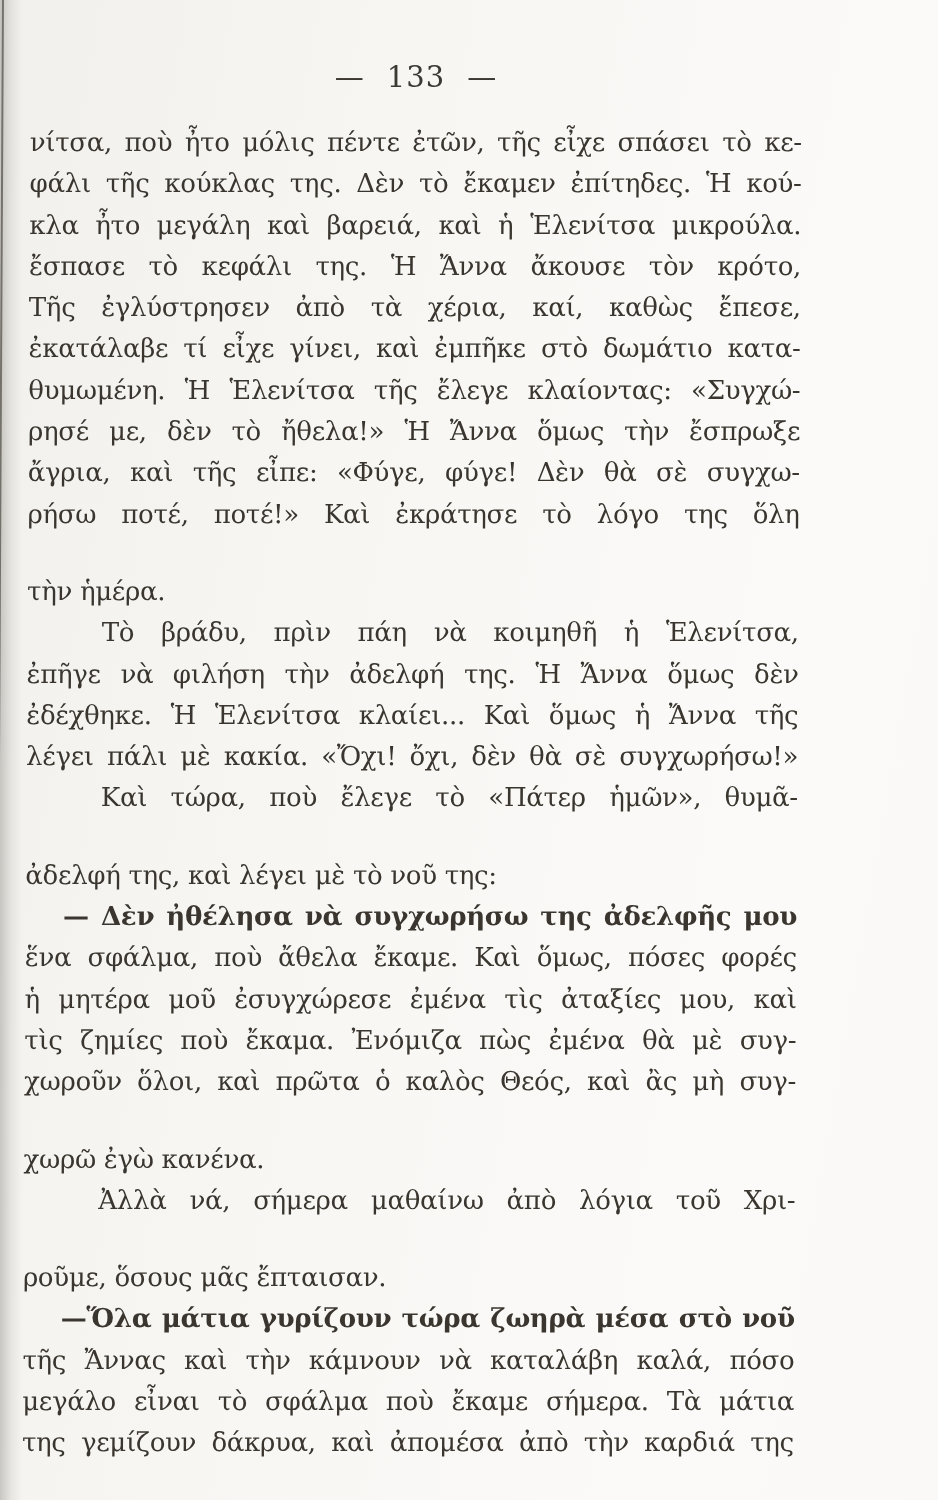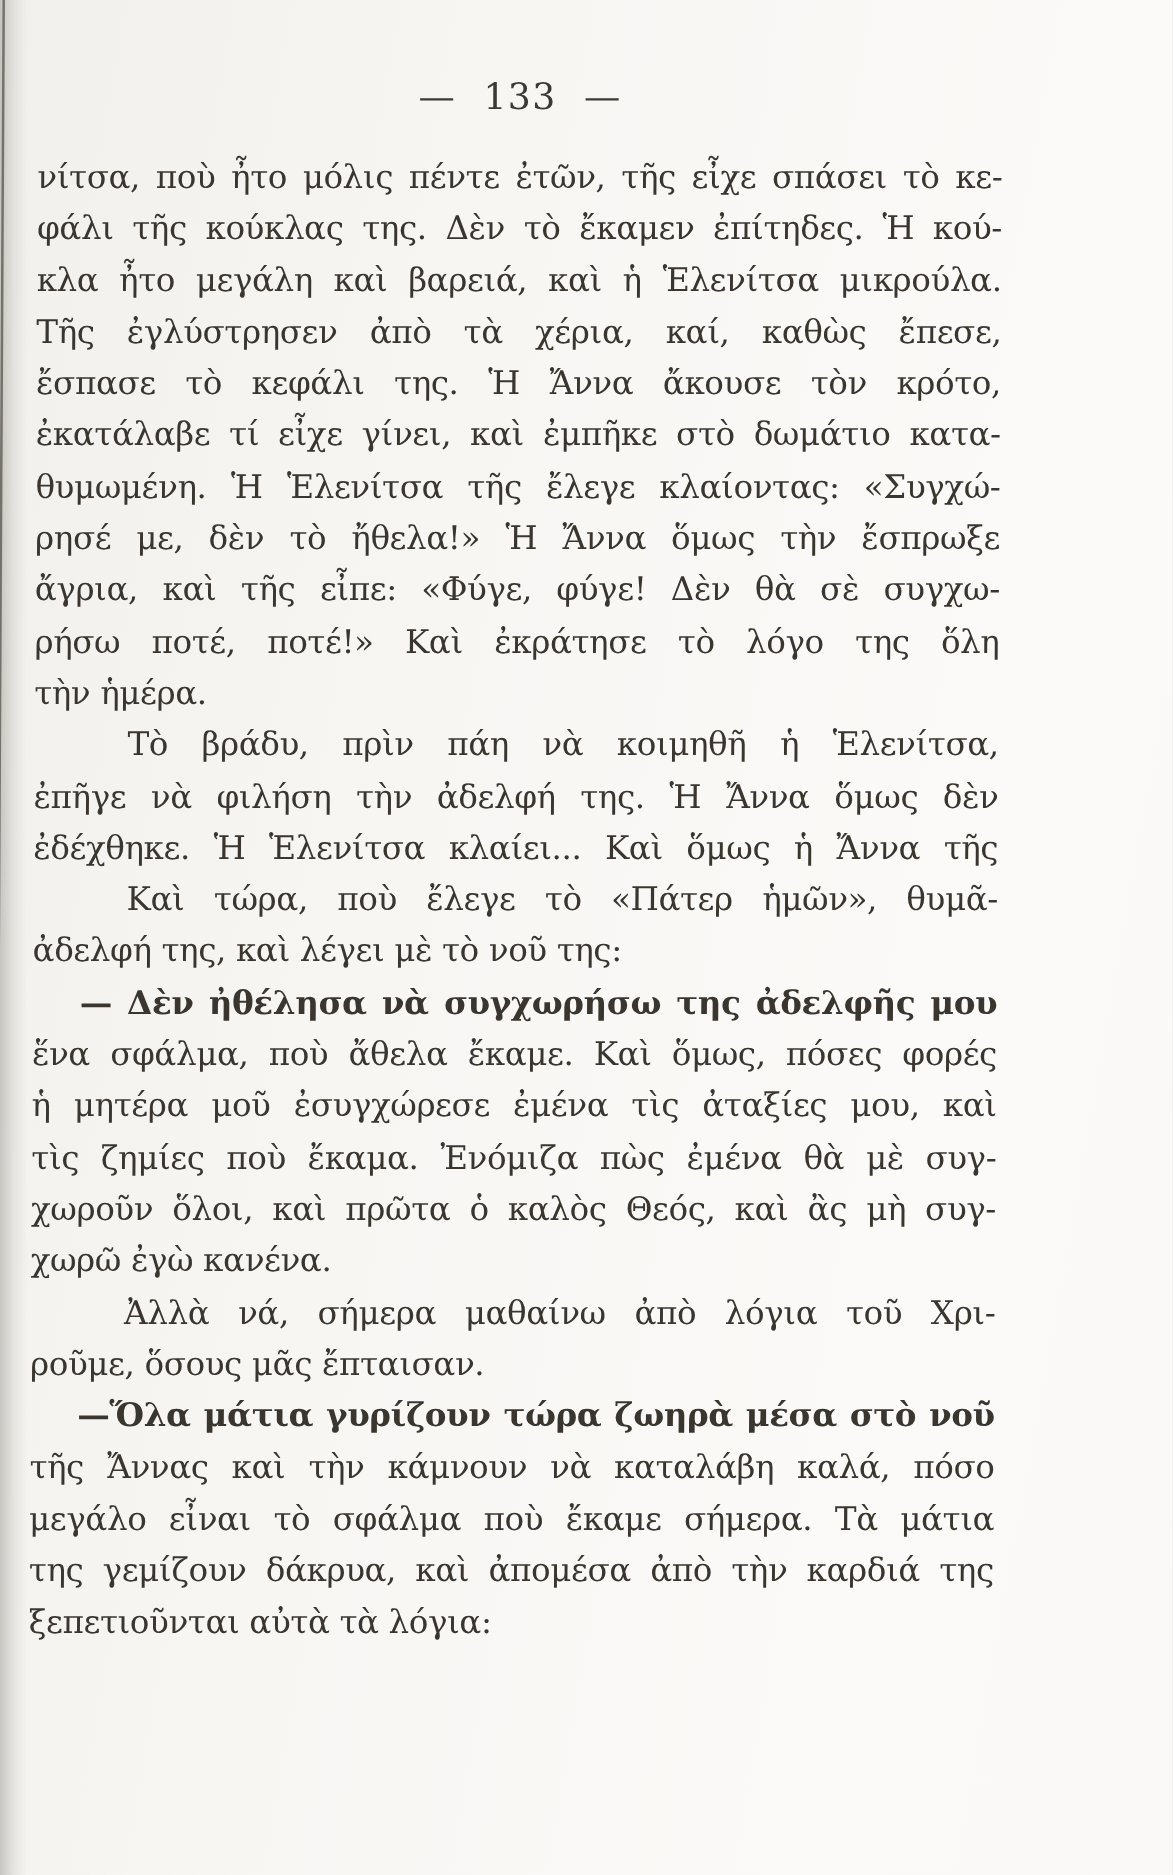--- a/index.html
+++ b/index.html
@@ -48,53 +48,54 @@
     letter-spacing: -0.3px;
     color: #3a362f;
     transform: skewX(-0.35deg);
     transform-origin: top left;
     text-rendering: optimizeLegibility;
   }
   .line {
     text-align: justify;
     text-align-last: justify;
   }
-  .line.short { text-align-last: left; }
+  .line.short { text-align-last: left; margin-top: 36px; }
   .line.ind { text-indent: 75px; }
   .line.ind-dash { text-indent: 38px; font-weight: bold; }
 </style>
 </head>
 <body>
 
 <div class="page">
   <div class="edge-shade"></div>
   <div class="edge-line"></div>
 
   <div class="running-head">
     <span>—</span><span class="num">133</span><span>—</span>
   </div>
 
   <div class="body-text">
       <div>
         <div class="line">νίτσα, ποὺ ἦτο μόλις πέντε ἐτῶν, τῆς εἶχε σπάσει τὸ κε-</div>
         <div class="line">φάλι τῆς κούκλας της. Δὲν τὸ ἔκαμεν ἐπίτηδες. Ἡ κού-</div>
         <div class="line">κλα ἦτο μεγάλη καὶ βαρειά, καὶ ἡ Ἑλενίτσα μικρούλα.</div>
+        <div class="line">ἔσπασε τὸ κεφάλι της. Ἡ Ἄννα ἄκουσε τὸν κρότο,</div>
         <div class="line">Τῆς ἐγλύστρησεν ἀπὸ τὰ χέρια, καί, καθὼς ἔπεσε,</div>
-        <div class="line">ἔσπασε τὸ κεφάλι της. Ἡ Ἄννα ἄκουσε τὸν κρότο,</div>
         <div class="line">ἐκατάλαβε τί εἶχε γίνει, καὶ ἐμπῆκε στὸ δωμάτιο κατα-</div>
         <div class="line">θυμωμένη. Ἡ Ἑλενίτσα τῆς ἔλεγε κλαίοντας: «Συγχώ-</div>
         <div class="line">ρησέ με, δὲν τὸ ἤθελα!» Ἡ Ἄννα ὅμως τὴν ἔσπρωξε</div>
         <div class="line">ἄγρια, καὶ τῆς εἶπε: «Φύγε, φύγε! Δὲν θὰ σὲ συγχω-</div>
         <div class="line">ρήσω ποτέ, ποτέ!» Καὶ ἐκράτησε τὸ λόγο της ὅλη</div>
         <div class="line short">τὴν ἡμέρα.</div>
       </div>
       <div>
         <div class="line ind">Τὸ βράδυ, πρὶν πάη νὰ κοιμηθῆ ἡ Ἑλενίτσα,</div>
         <div class="line">ἐπῆγε νὰ φιλήση τὴν ἀδελφή της. Ἡ Ἄννα ὅμως δὲν</div>
         <div class="line">ἐδέχθηκε. Ἡ Ἑλενίτσα κλαίει... Καὶ ὅμως ἡ Ἄννα τῆς</div>
+        <div class="line">λέγει πάλι μὲ κακία. «Ὄχι! ὄχι, δὲν θὰ σὲ συγχωρήσω!»</div>
       </div>
       <div>
         <div class="line ind">Καὶ τώρα, ποὺ ἔλεγε τὸ «Πάτερ ἡμῶν», θυμᾶ-</div>
         <div class="line short">ἀδελφή της, καὶ λέγει μὲ τὸ νοῦ της:</div>
       </div>
       <div>
         <div class="line ind-dash">— Δὲν ἠθέλησα νὰ συγχωρήσω της ἀδελφῆς μου</div>
         <div class="line">ἕνα σφάλμα, ποὺ ἄθελα ἔκαμε. Καὶ ὅμως, πόσες φορές</div>
         <div class="line">ἡ μητέρα μοῦ ἐσυγχώρεσε ἐμένα τὶς ἀταξίες μου, καὶ</div>
         <div class="line">τὶς ζημίες ποὺ ἔκαμα. Ἐνόμιζα πὼς ἐμένα θὰ μὲ συγ-</div>

